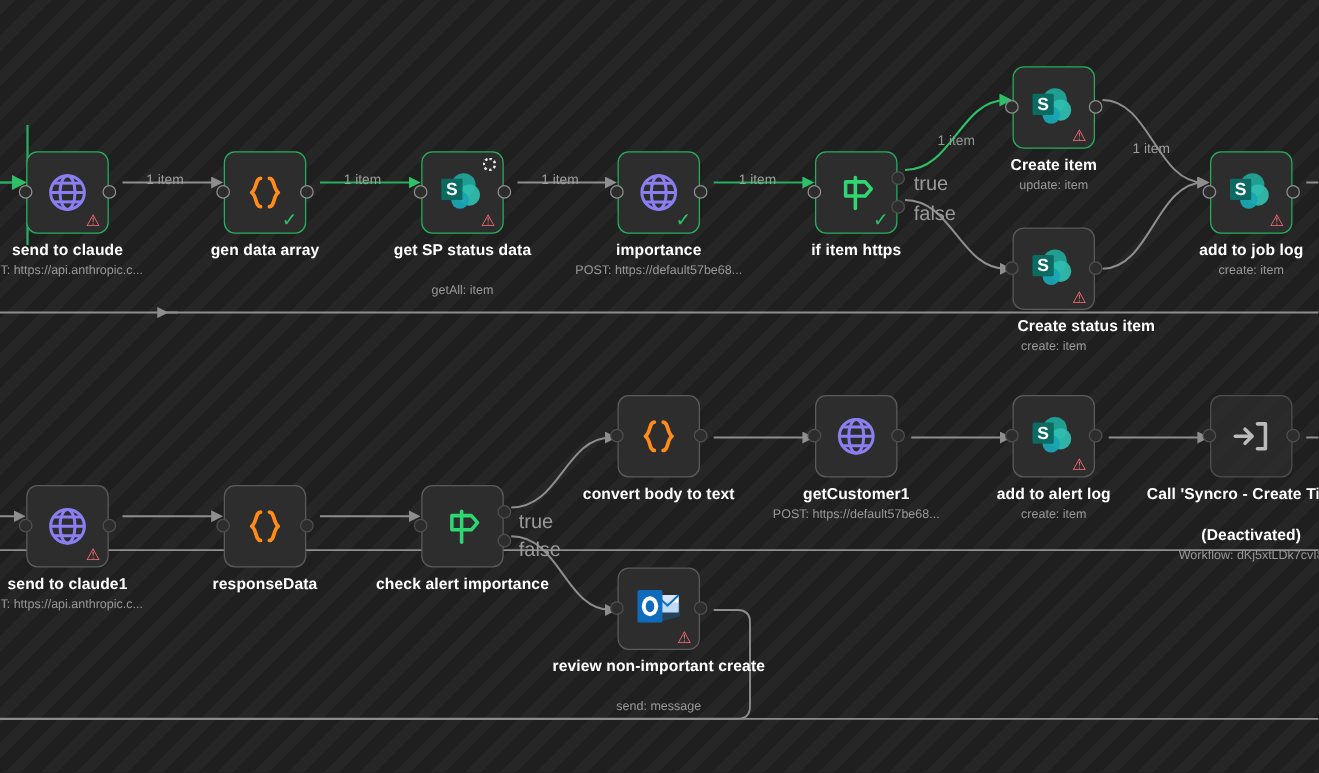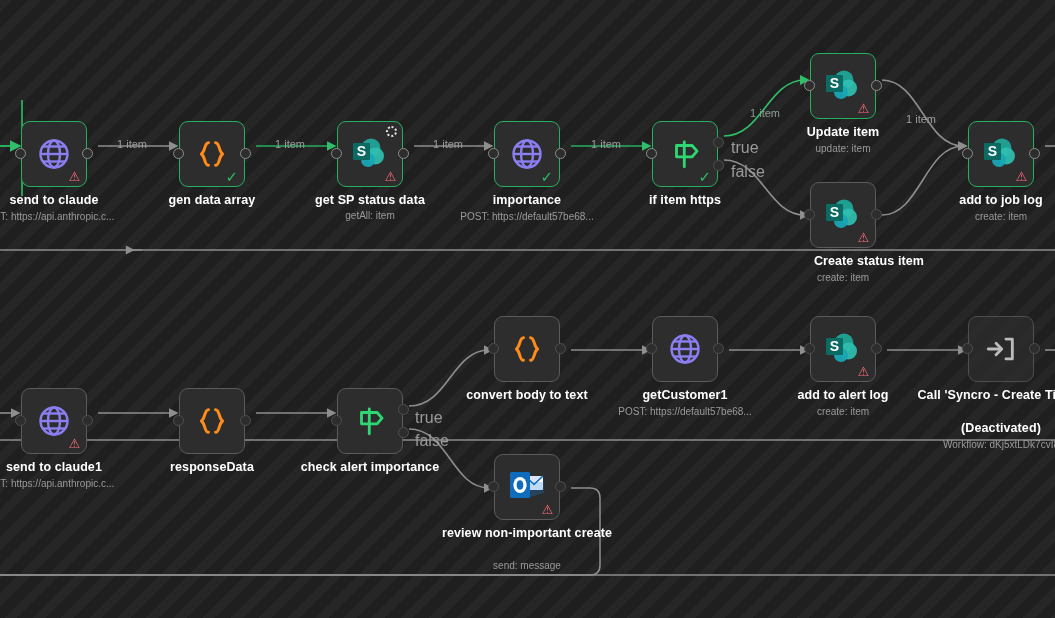--- a/index.html
+++ b/index.html
@@ -178,21 +178,21 @@
             <rect x="3" y="7" width="17" height="17" rx="1" fill="#0b6a61"></rect>
             <text x="11.5" y="20" font-family="Liberation Sans, sans-serif" font-size="14" font-weight="bold" fill="#ffffff" text-anchor="middle">S</text>
           </svg>
         </span>
         <span class="warn">⚠</span>
         <span class="retry"></span>
       </div>
       <div class="ep" style="left: 331px; top: 148px;"></div>
       <div class="ep" style="left: 398px; top: 148px;"></div>
       <div class="label" style="left: 280px; top: 193px; width: 180px;">get SP status data</div>
-      <div class="sub" style="left: 280px; top: 209px; width: 180px;">getAll: item</div>
+      <div class="sub" style="left: 280px; top: 226px; width: 180px;">getAll: item</div>
       <div class="node ok" style="left: 494px; top: 121px;">
         <span class="icon">
           <svg width="36" height="36" viewBox="0 0 24 24" fill="none" stroke="#8b7ef0" stroke-width="1.6">
             <circle cx="12" cy="12" r="9"></circle>
             <ellipse cx="12" cy="12" rx="4" ry="9"></ellipse>
             <line x1="3" y1="12" x2="21" y2="12"></line>
             <line x1="4.3" y1="7" x2="19.7" y2="7"></line>
             <line x1="4.3" y1="17" x2="19.7" y2="17"></line>
           </svg>
         </span>
@@ -222,21 +222,21 @@
             <circle cx="25.5" cy="20" r="8.5" fill="#2fbfb0" opacity="0.92"></circle>
             <circle cx="18" cy="24" r="7" fill="#18a5b5" opacity="0.95"></circle>
             <rect x="3" y="7" width="17" height="17" rx="1" fill="#0b6a61"></rect>
             <text x="11.5" y="20" font-family="Liberation Sans, sans-serif" font-size="14" font-weight="bold" fill="#ffffff" text-anchor="middle">S</text>
           </svg>
         </span>
         <span class="warn">⚠</span>
       </div>
       <div class="ep" style="left: 804px; top: 80px;"></div>
       <div class="ep" style="left: 871px; top: 80px;"></div>
-      <div class="label" style="left: 753px; top: 125px; width: 180px;">Update item</div>
+      <div class="label" style="left: 753px; top: 125px; width: 180px;">Create item</div>
       <div class="sub" style="left: 753px; top: 142px; width: 180px;">update: item</div>
       <div class="node" style="left: 810px; top: 182px;">
         <span class="icon">
           <svg width="40" height="36" viewBox="0 0 40 36">
             <circle cx="21" cy="12" r="9.5" fill="#1f9e91"></circle>
             <circle cx="25.5" cy="20" r="8.5" fill="#2fbfb0" opacity="0.92"></circle>
             <circle cx="18" cy="24" r="7" fill="#18a5b5" opacity="0.95"></circle>
             <rect x="3" y="7" width="17" height="17" rx="1" fill="#0b6a61"></rect>
             <text x="11.5" y="20" font-family="Liberation Sans, sans-serif" font-size="14" font-weight="bold" fill="#ffffff" text-anchor="middle">S</text>
           </svg>

